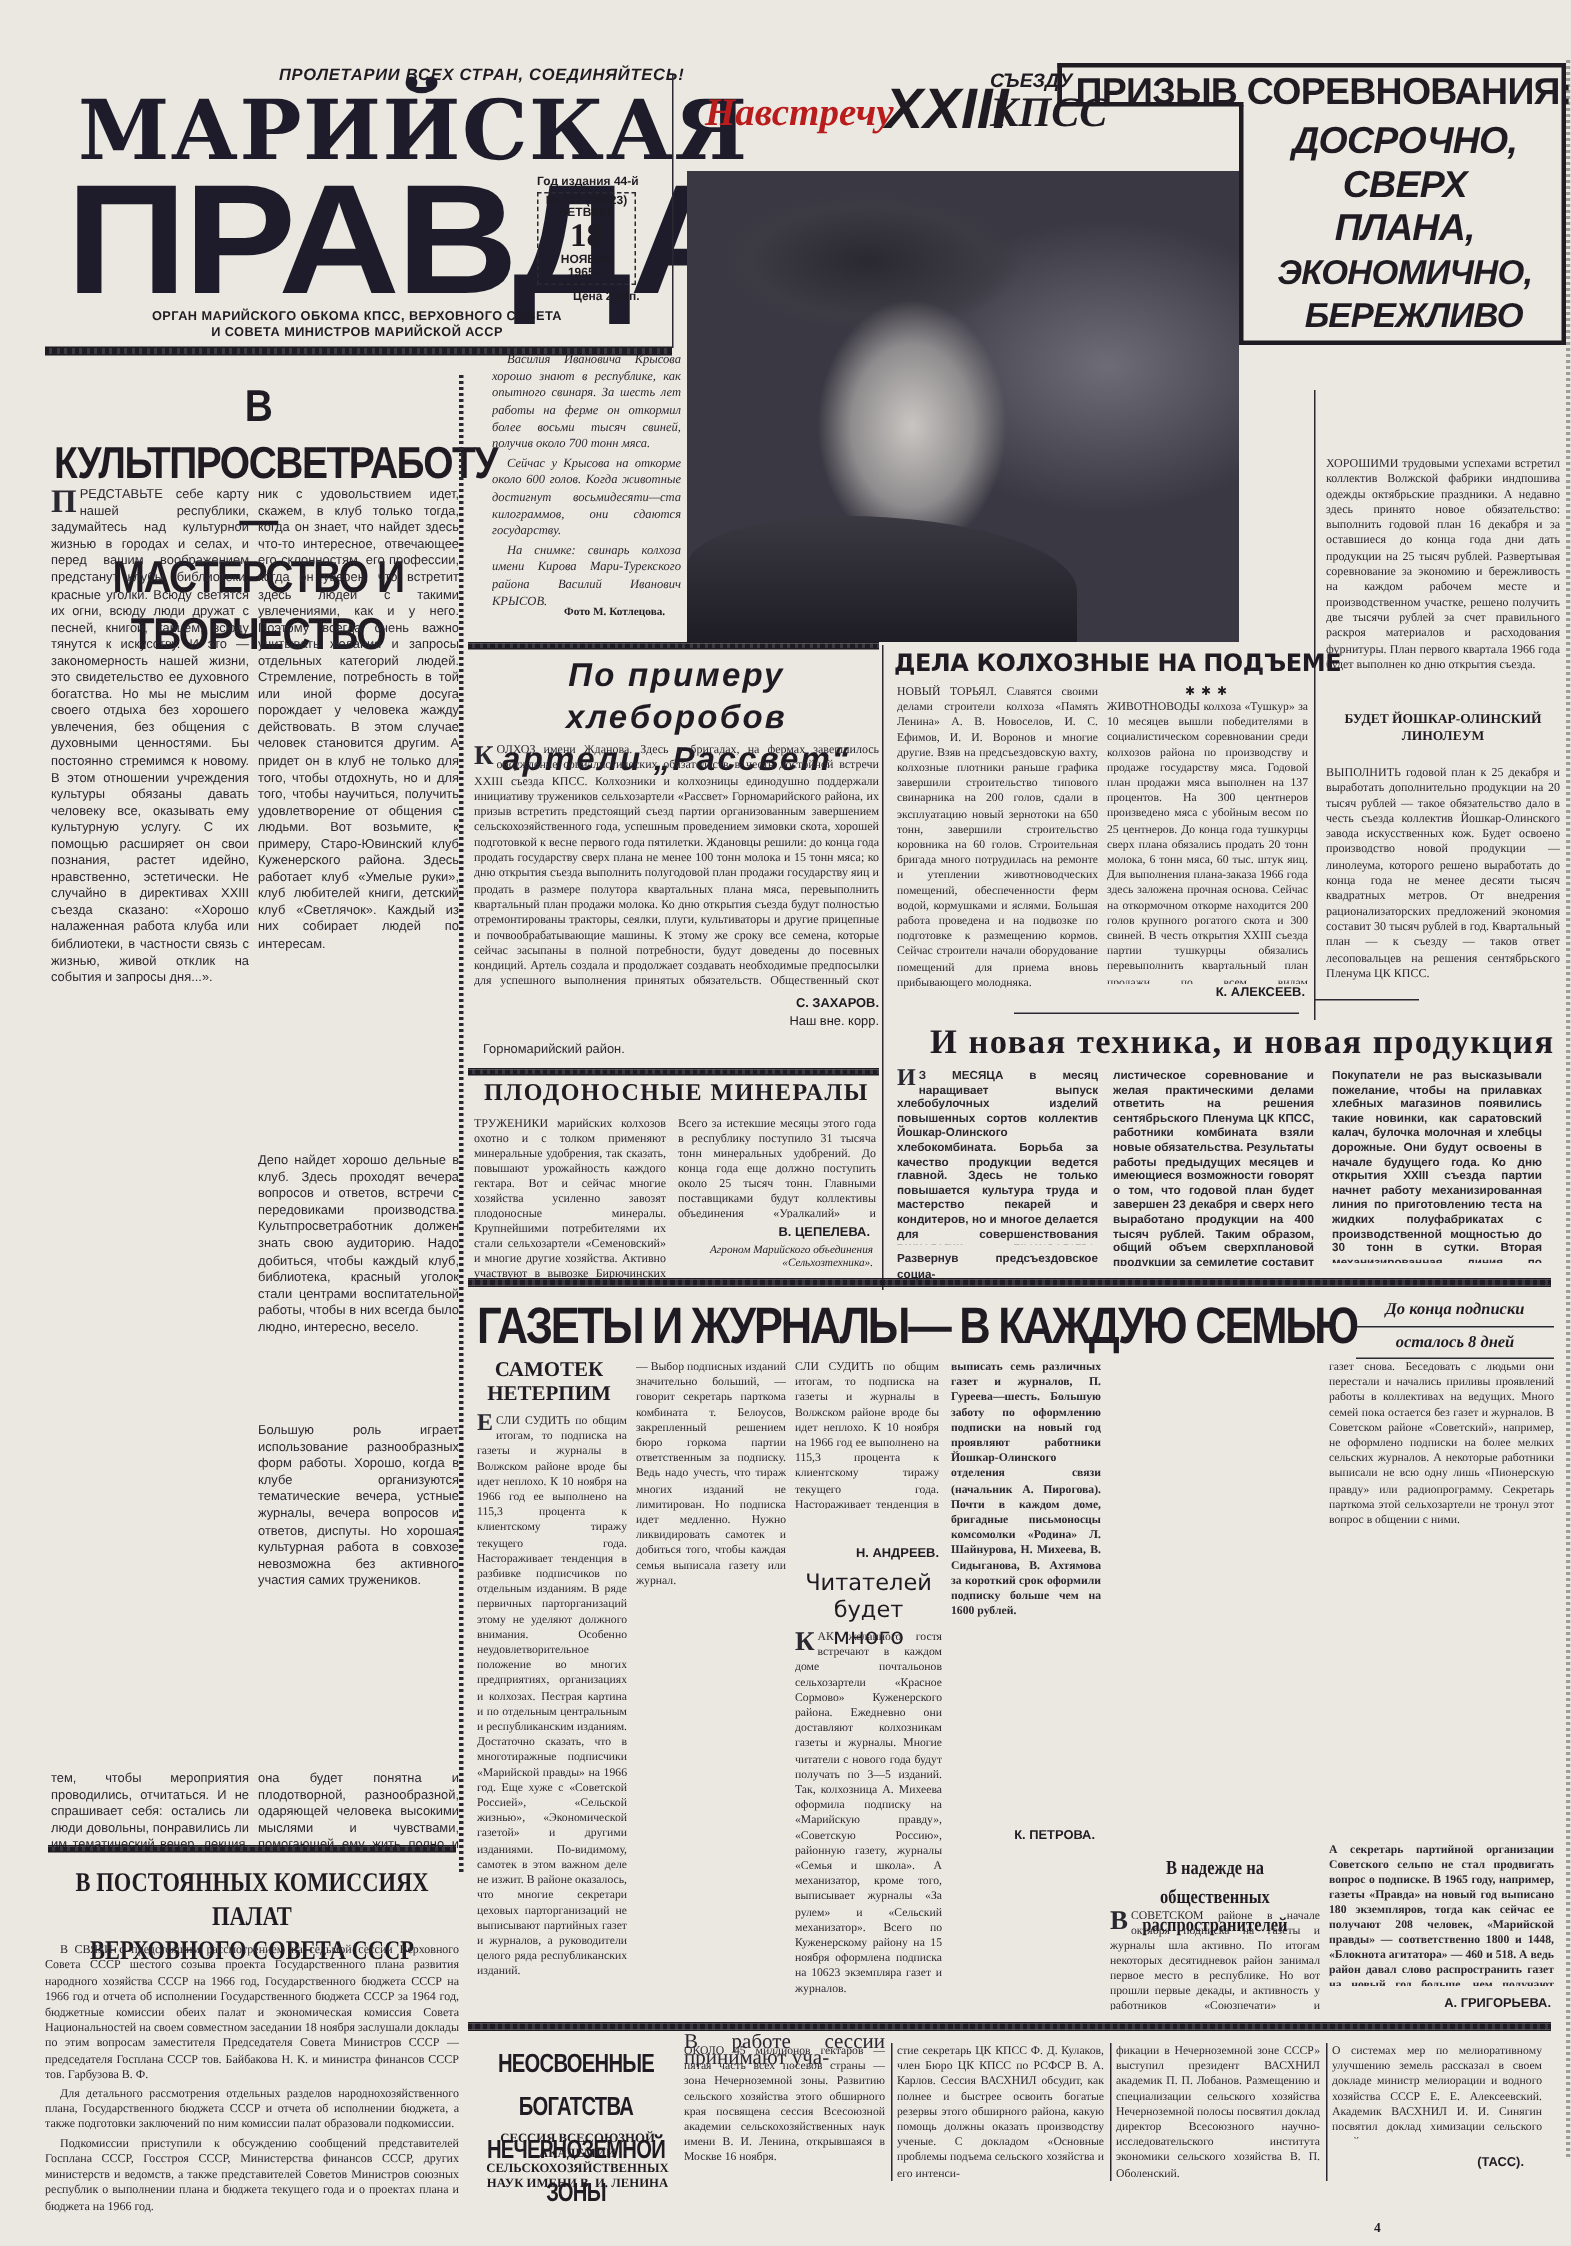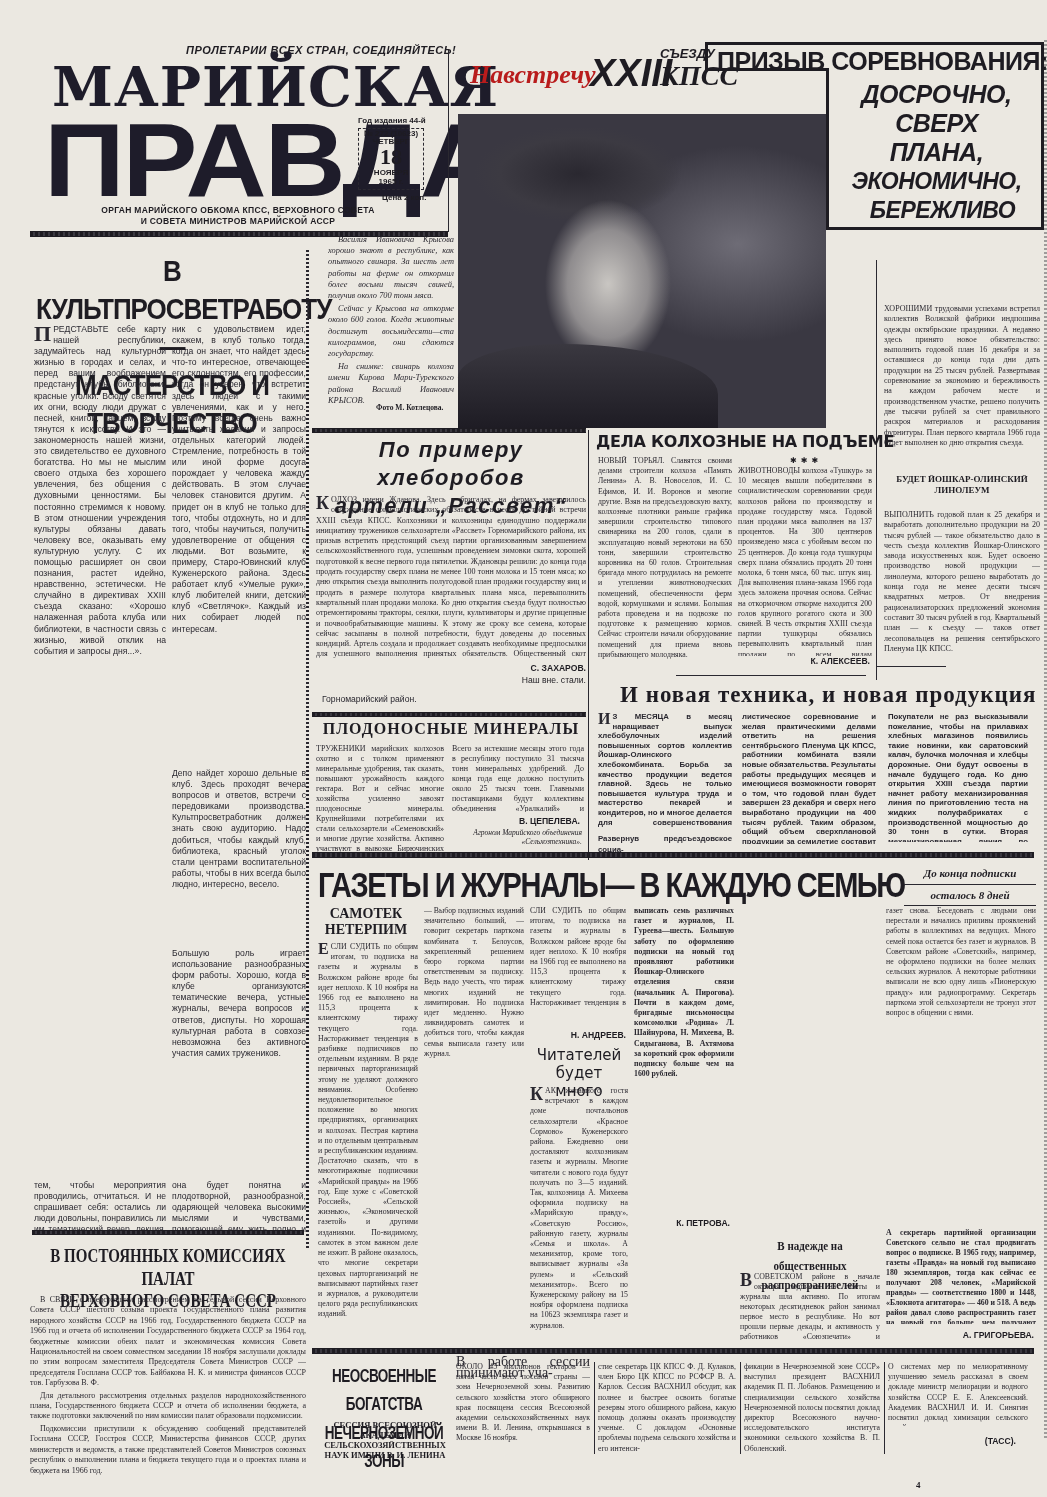--- a/index.html
+++ b/index.html
@@ -115,21 +115,21 @@
   <div class="rule-thick" style="left:312px;top:428px;width:274px;height:5px;"></div>
   <div class="abs ital" style="left:316px;top:436px;width:270px;text-align:center;font-family:'Liberation Sans',sans-serif;font-weight:700;font-size:22px;line-height:28px;letter-spacing:1.5px;">
     <div>По примеру хлеборобов</div>
     <div>артели „Рассвет“</div>
   </div>
   <div class="abs txt ser" style="left:316px;top:495px;width:270px;height:166px;font-size:8px;line-height:10.3px;">
     <span class="drop" style="font-size:18px;line-height:16px;">К</span>
     <span>ОЛХОЗ имени Жданова. Здесь в бригадах, на фермах завершилось обсуждение социалистических обязательств в честь достойной встречи XXIII съезда КПСС. Колхозники и колхозницы единодушно поддержали инициативу тружеников сельхозартели «Рассвет» Горномарийского района, их призыв встретить предстоящий съезд партии организованным завершением сельскохозяйственного года, успешным проведением зимовки скота, хорошей подготовкой к весне первого года пятилетки. Ждановцы решили: до конца года продать государству сверх плана не менее 100 тонн молока и 15 тонн мяса; ко дню открытия съезда выполнить полугодовой план продажи государству яиц и продать в размере полутора квартальных плана мяса, перевыполнить квартальный план продажи молока. Ко дню открытия съезда будут полностью отремонтированы тракторы, сеялки, плуги, культиваторы и другие прицепные и почвообрабатывающие машины. К этому же сроку все семена, которые сейчас засыпаны в полной потребности, будут доведены до посевных кондиций. Артель создала и продолжает создавать необходимые предпосылки для успешного выполнения принятых обязательств. Общественный скот обеспечен на зимовку кормами. Силоса, например, заготовлено на две с половиной тысячи тонн больше, чем в прошлом году, по двенадцать тонн на корову. Отпущено картофеля на фуражные цели 1250 тонн, концентратов — 500 тонн,—и того и другого на сто тонн больше прошлогоднего.</span>
   </div>
   <div class="abs sig" style="left:440px;top:663px;width:146px;">С. ЗАХАРОВ.</div>
-  <div class="abs sig" style="left:440px;top:675px;width:146px;font-weight:400;">Наш вне. стали.</div>
+  <div class="abs sig" style="left:440px;top:675px;width:146px;font-weight:400;">Наш вне. корр.</div>
   <div class="abs txt" style="left:322px;top:694px;width:200px;">Горномарийский район.</div>
   <div class="rule-thick" style="left:312px;top:712px;width:274px;height:5px;"></div>
   <div class="rule-v" style="left:588px;top:430px;height:430px;"></div>
 
   <div class="abs ser" style="left:316px;top:720px;width:270px;text-align:center;font-size:16px;font-weight:700;letter-spacing:1px;">ПЛОДОНОСНЫЕ МИНЕРАЛЫ</div>
   <div class="abs txt ser" style="left:316px;top:744px;width:128px;height:110px;font-size:8px;line-height:10px;">ТРУЖЕНИКИ марийских колхозов охотно и с толком применяют минеральные удобрения, так сказать, повышают урожайность каждого гектара. Вот и сейчас многие хозяйства усиленно завозят плодоносные минералы. Крупнейшими потребителями их стали сельхозартели «Семеновский» и многие другие хозяйства. Активно участвуют в вывозке Бирючинских туков Советского объединения «Сельхозтехника».</div>
   <div class="abs txt ser" style="left:452px;top:744px;width:132px;height:68px;font-size:8px;line-height:10px;">Всего за истекшие месяцы этого года в республику поступило 31 тысяча тонн минеральных удобрений. До конца года еще должно поступить около 25 тысяч тонн. Главными поставщиками будут коллективы объединения «Уралкалий» и Воскресенского химкомбината.</div>
   <div class="abs sig ser" style="left:452px;top:816px;width:128px;">В. ЦЕПЕЛЕВА.</div>
   <div class="abs ital ser" style="left:470px;top:828px;width:112px;text-align:right;font-size:7.5px;line-height:9px;">Агроном Марийского объединения «Сельхозтехника».</div>
 

